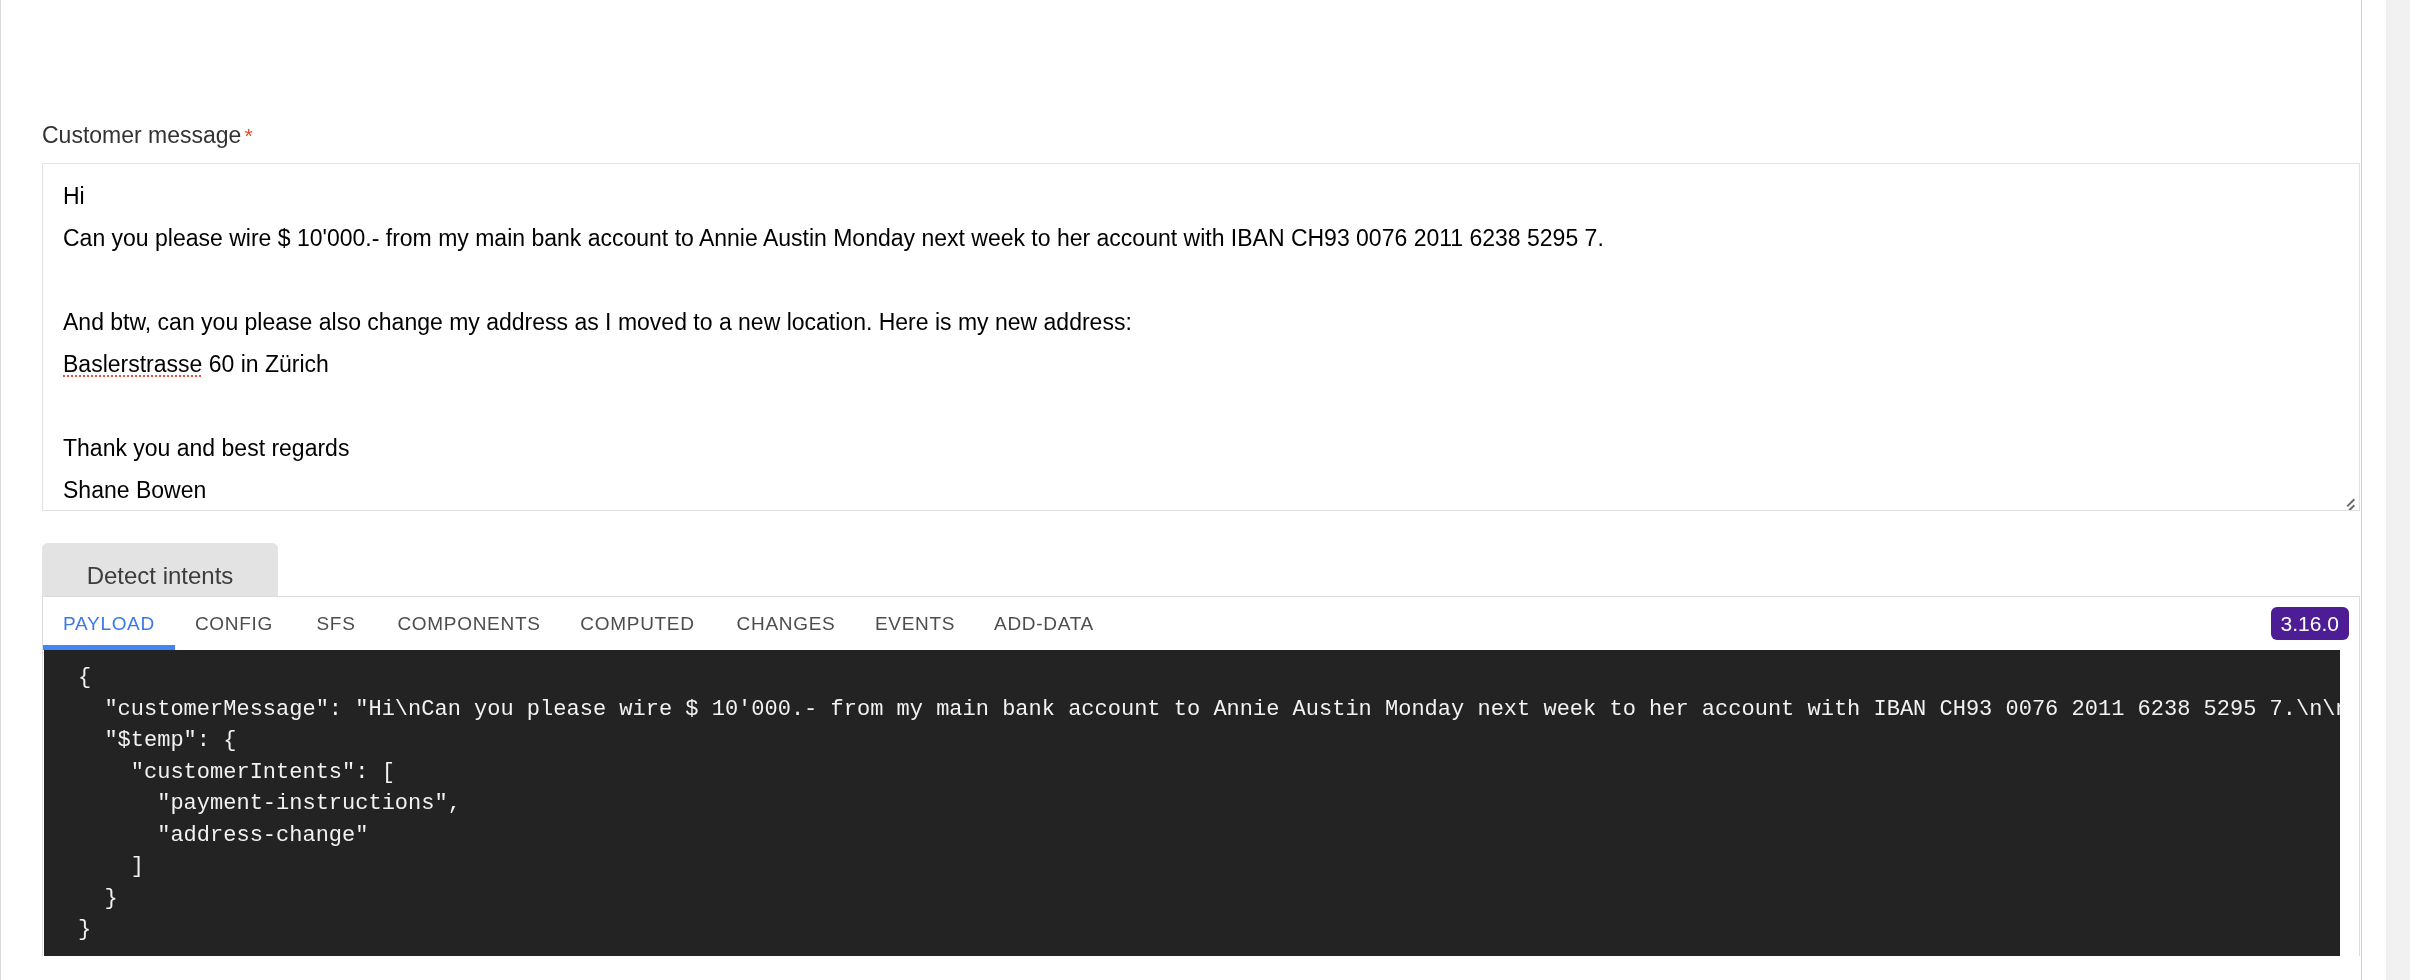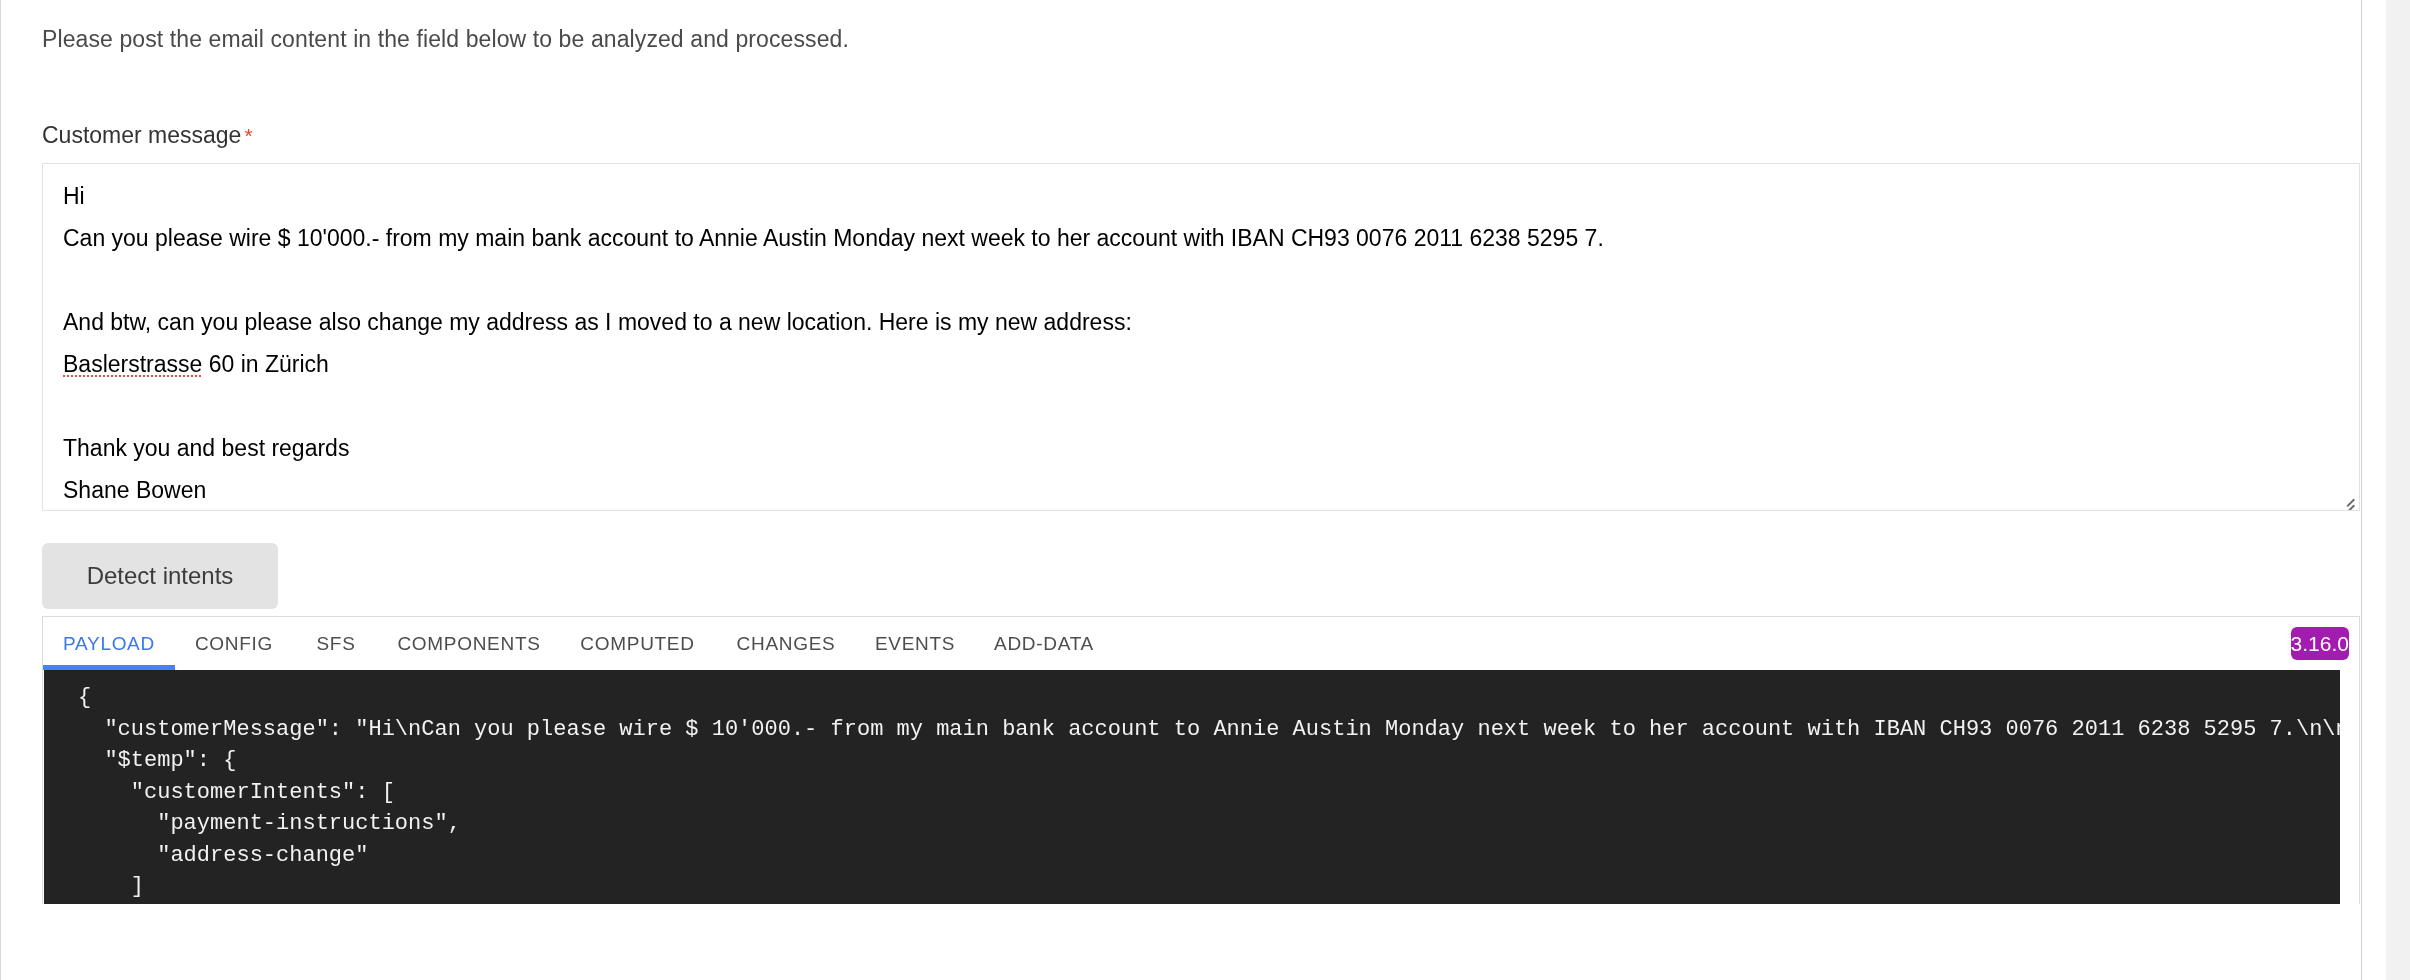--- a/index.html
+++ b/index.html
@@ -139,23 +139,23 @@
     font-size: 24px;
     color: #3c3c3c;
     cursor: pointer;
     padding: 12px;
     text-align: center;
   }
 
   .devpanel {
     position: absolute;
     left: 0px;
-    top: 616px;
+    top: 596px;
     width: 2318px;
-    height: 288px;
+    height: 360px;
     border: 1px solid #dcdcdc;
     border-bottom: none;
     background: #ffffff;
     overflow: hidden;
   }
   .tabbar {
     position: relative;
     height: 53px;
     background: #ffffff;
     border-bottom: none;
@@ -182,22 +182,22 @@
     background: transparent;
   }
   .tab.active .tab-underline { background: #4285f4; }
 
   .version-badge {
     position: absolute;
     right: 10px;
     top: 10px;
     height: 33px;
     line-height: 33px;
-    padding: 0 0;
-    background: #a21caf;
+    padding: 0 10px;
+    background: #4c1d95;
     color: #ffffff;
     font-size: 21px;
     border-radius: 6px;
     font-family: "Liberation Sans", sans-serif;
   }
 
   .json-view {
     position: absolute;
     left: 1px;
     top: 53px;
@@ -230,21 +230,20 @@
 <div id="page-frame">
 
   <div id="left-rule"></div>
   <div id="right-rule"></div>
   <div id="page-scrollbar">
     
   </div>
 
   <div id="content">
 
-    <div class="intro-text">Please post the email content in the field below to be analyzed and processed.</div>
 
     <div class="field-label">
       <span>Customer message</span><span class="req">*</span>
     </div>
 
     <div class="textarea-wrap">
       <div class="textarea-inner" id="msg-body"><div class="msg-line">Hi</div><div class="msg-line">Can you please wire $ 10'000.- from my main bank account to Annie Austin Monday next week to her account with IBAN CH93 0076 2011 6238 5295 7.</div><div class="msg-line blank">&nbsp;</div><div class="msg-line">And btw, can you please also change my address as I moved to a new location. Here is my new address:</div><div class="msg-line"><span class="spellerr">Baslerstrasse</span> 60 in Zürich</div><div class="msg-line blank">&nbsp;</div><div class="msg-line">Thank you and best regards</div><div class="msg-line">Shane Bowen</div></div>
       <div class="resize-handle">
         <i class="l1"></i>
           <i class="l2"></i>

